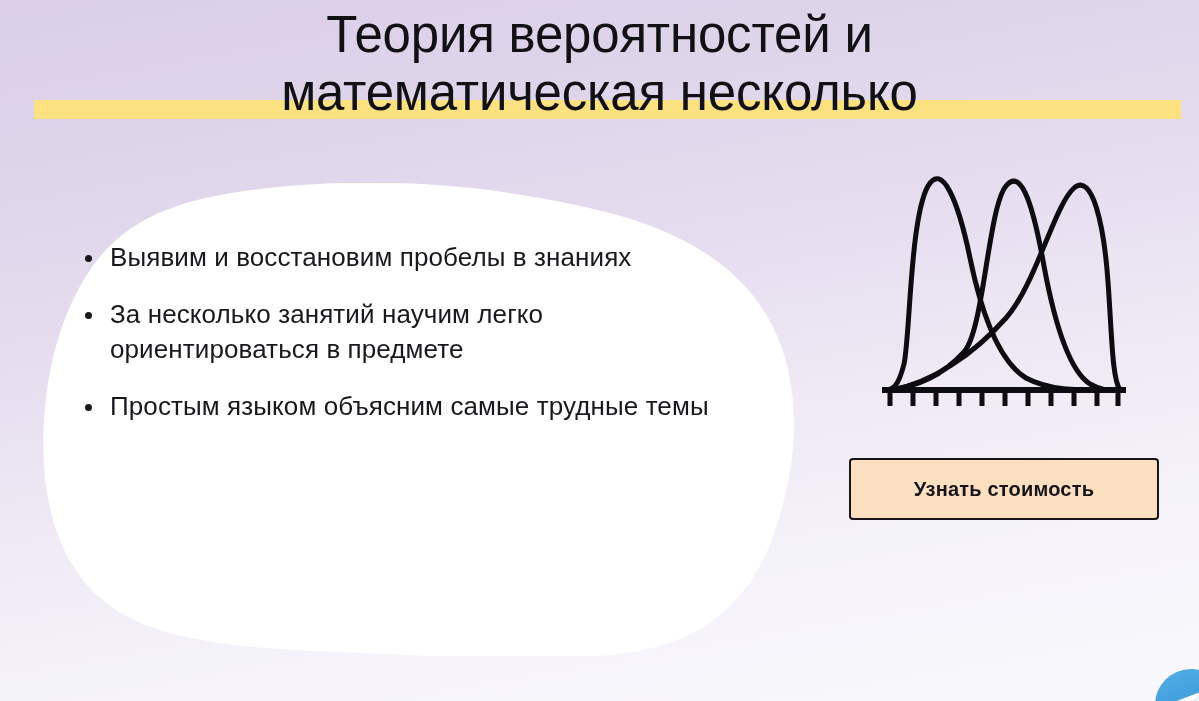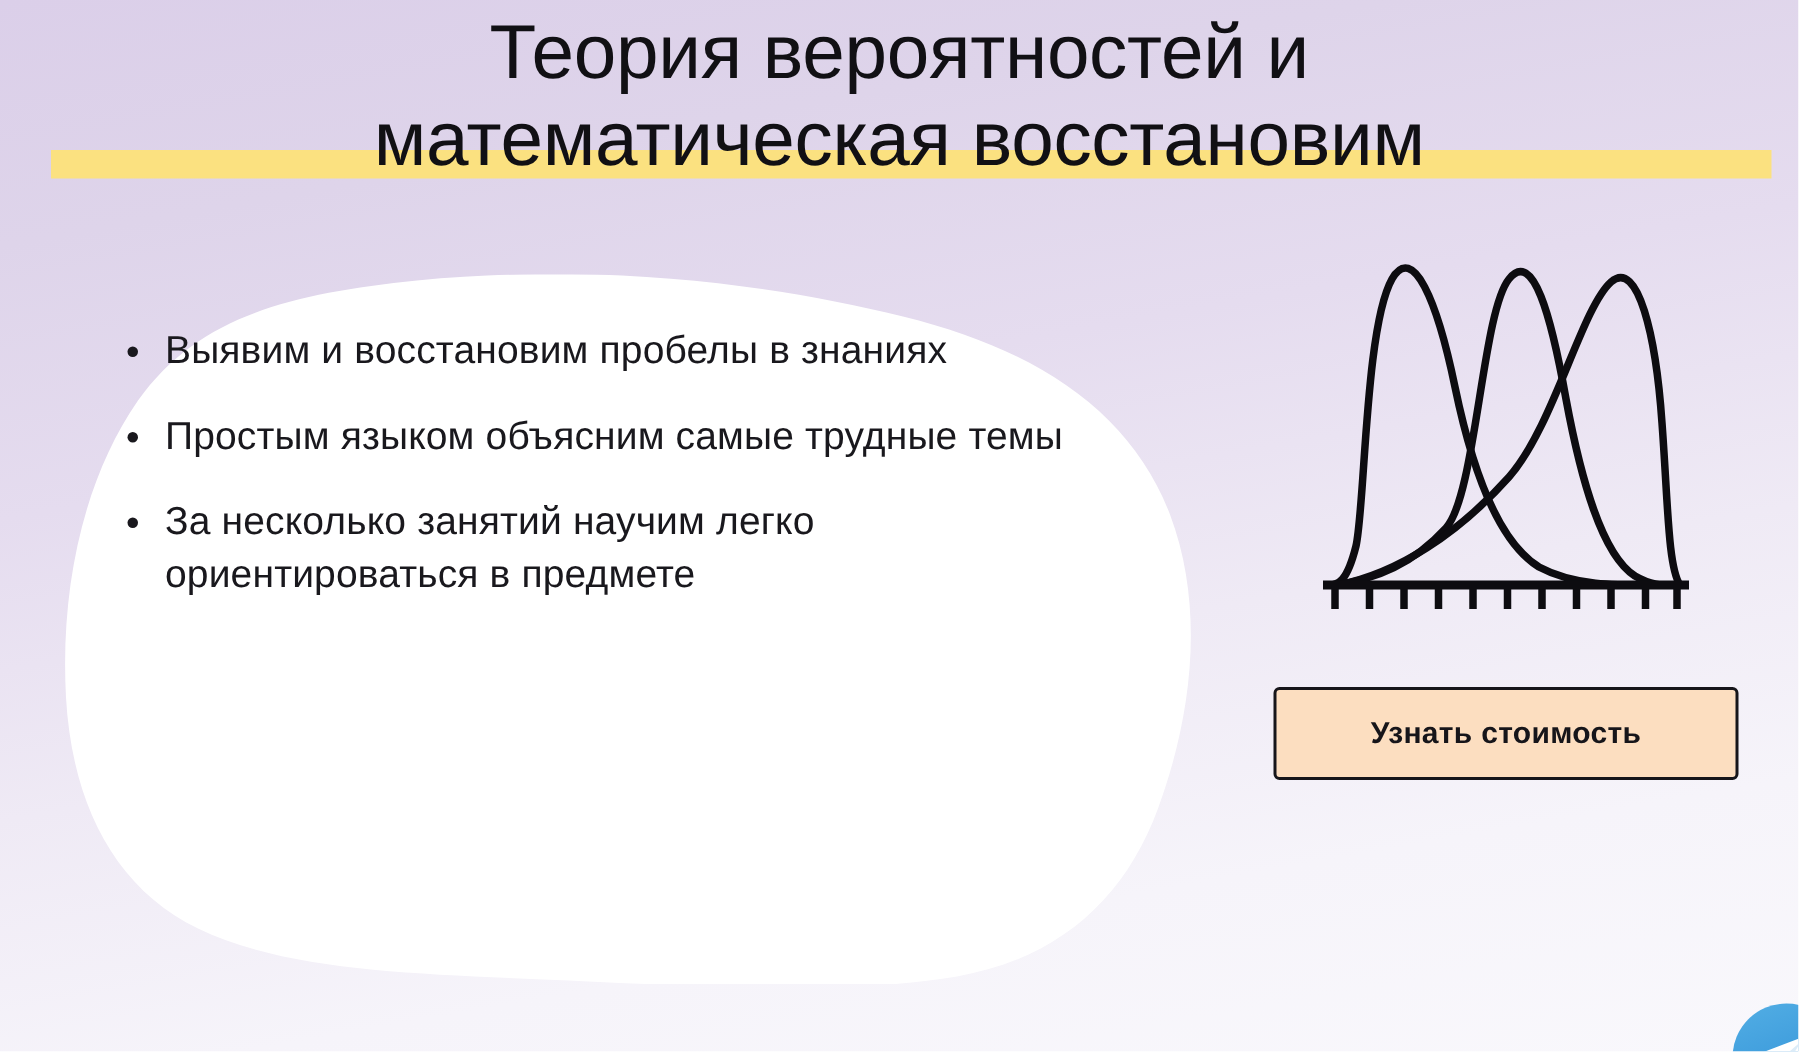--- a/index.html
+++ b/index.html
@@ -71,21 +71,21 @@
   #content-blob svg {
     display: block;
     width: 100%;
     height: 100%;
   }
 
   
   #benefits-list {
     position: absolute;
     left: 76px;
-    top: 216px;
+    top: 240px;
     width: 640px;
     z-index: 5;
     list-style: none;
     margin: 0;
     padding: 0;
   }
   #benefits-list li {
     position: relative;
     padding-left: 34px;
     margin-bottom: 22px;
@@ -168,21 +168,21 @@
 </style>
 </head>
 <body>
 
 <div id="slide">
 
   <div id="highlight-bar"></div>
 
   <div id="headline-block">
     <span class="headline-line">Теория вероятностей и</span>
-    <span class="headline-line">математическая восстановим</span>
+    <span class="headline-line">математическая несколько</span>
   </div>
 
   <div id="content-blob">
     <svg viewBox="0 0 760 473" xmlns="http://www.w3.org/2000/svg" aria-hidden="true">
       <path d="M236 4
                C360 -8, 470 6, 560 28
                C650 50, 712 92, 738 160
                C762 224, 752 296, 730 356
                C708 416, 664 456, 596 468
                C520 481, 416 474, 320 470
@@ -193,25 +193,25 @@
     </svg>
   </div>
 
   <ul id="benefits-list">
     <li>
       <span class="bullet-dot"></span>
       <span>Выявим и восстановим пробелы в знаниях</span>
     </li>
     <li>
       <span class="bullet-dot"></span>
-      <span>Простым языком объясним самые трудные темы</span>
+      <span>За несколько занятий научим легко ориентироваться в предмете</span>
     </li>
     <li>
       <span class="bullet-dot"></span>
-      <span>За несколько занятий научим легко ориентироваться в предмете</span>
+      <span>Простым языком объясним самые трудные темы</span>
     </li>
   </ul>
 
   <div id="curves-illustration">
     <svg viewBox="0 0 256 248" xmlns="http://www.w3.org/2000/svg" aria-hidden="true">
       <g fill="none" stroke="#0d0c10" stroke-width="5" stroke-linecap="round" stroke-linejoin="round">
 
         <path d="M10 224
                  C16 224, 22 222, 28 198
                  C34 172, 34 52, 52 20

